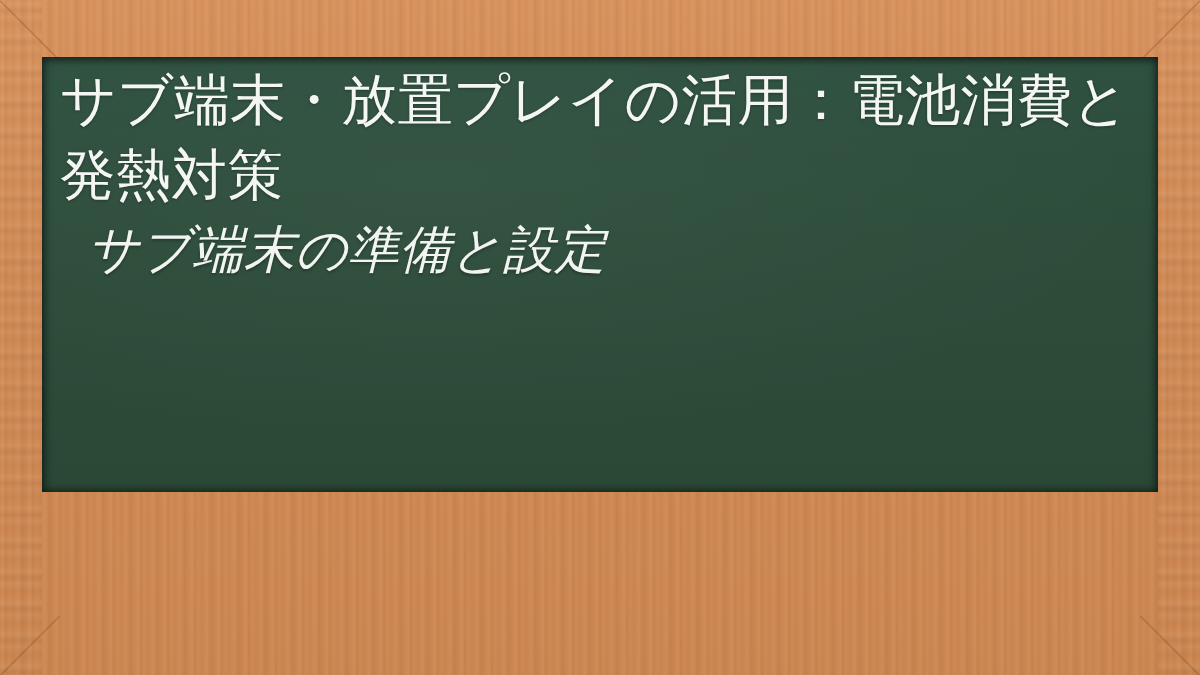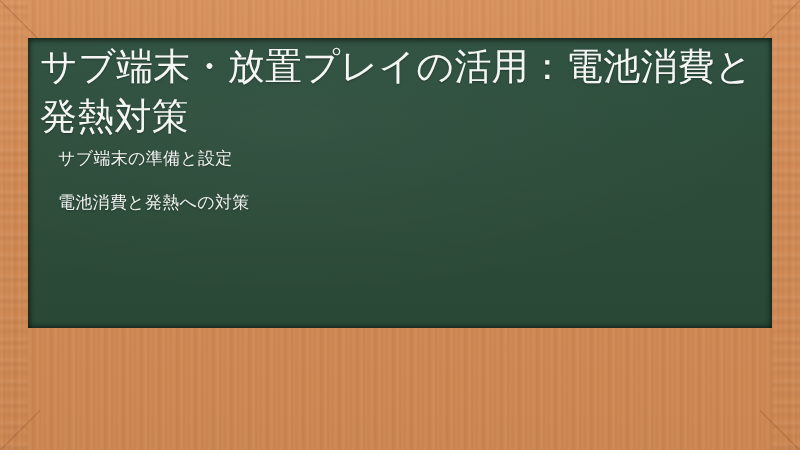--- a/index.html
+++ b/index.html
@@ -120,26 +120,27 @@
     position: absolute;
     left: 30px;
     top: 112px;
     width: 700px;
     margin: 0;
     padding: 0;
     list-style: none;
   }
   .board-list li {
     color: #f1f4f1;
-    font-size: 17px;
+    font-size: 34px;
     line-height: 1;
     font-weight: 300;
     letter-spacing: 0.3px;
     margin: 0 0 27px 0;
     text-shadow: 0 1px 2px rgba(0,0,0,0.28);
+    font-style: italic;
   }
 
   
   .chalk {
     position: absolute;
     left: 647px;
     top: 392px;
     width: 58px;
     height: 11px;
     border-radius: 1px;
@@ -168,20 +169,19 @@
         <div class="miter-line"></div>
       </div>
   </div>
 
   <div class="board">
 
     <div class="board-title">サブ端末・放置プレイの活用：電池消費と発熱対策</div>
 
     <ul class="board-list">
       <li>サブ端末の準備と設定</li>
-      <li>電池消費と発熱への対策</li>
     </ul>
 
     <div class="chalk"></div>
 
   </div>
 
 </div>
 
 </body></html>

